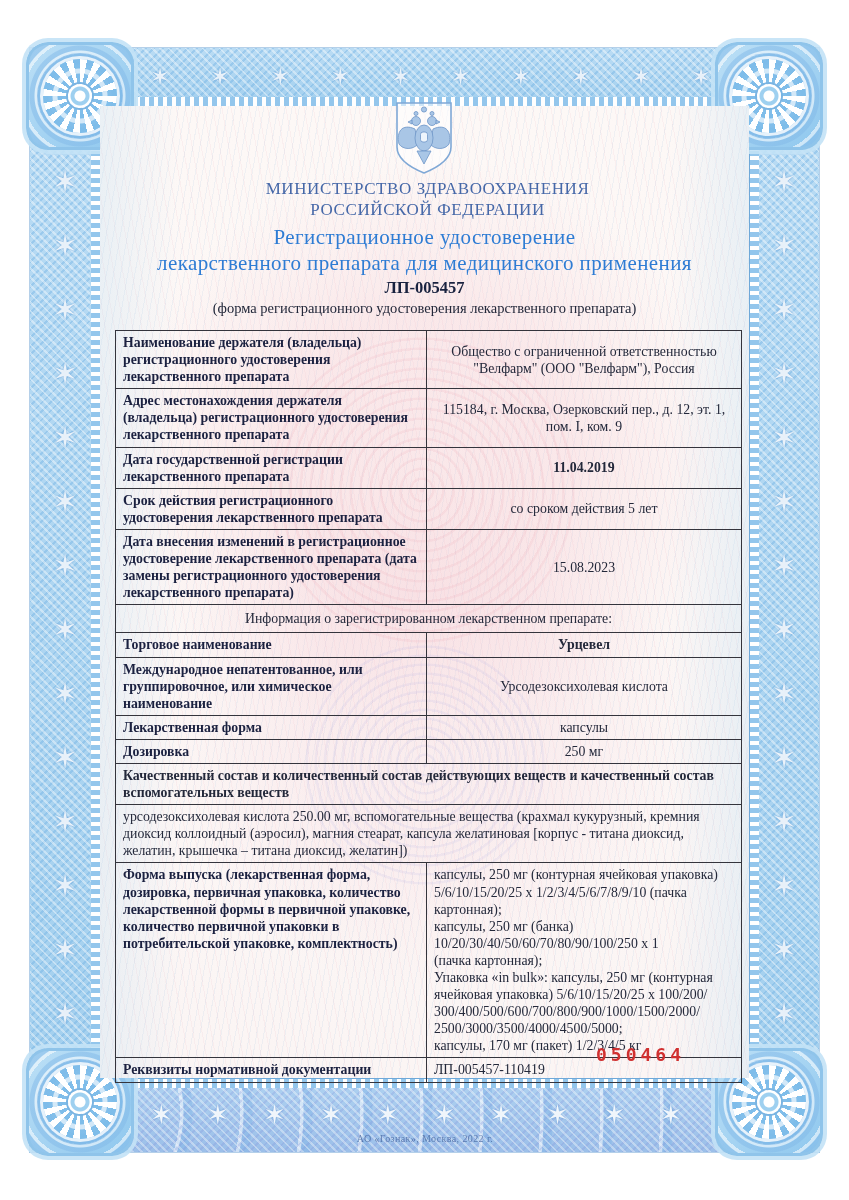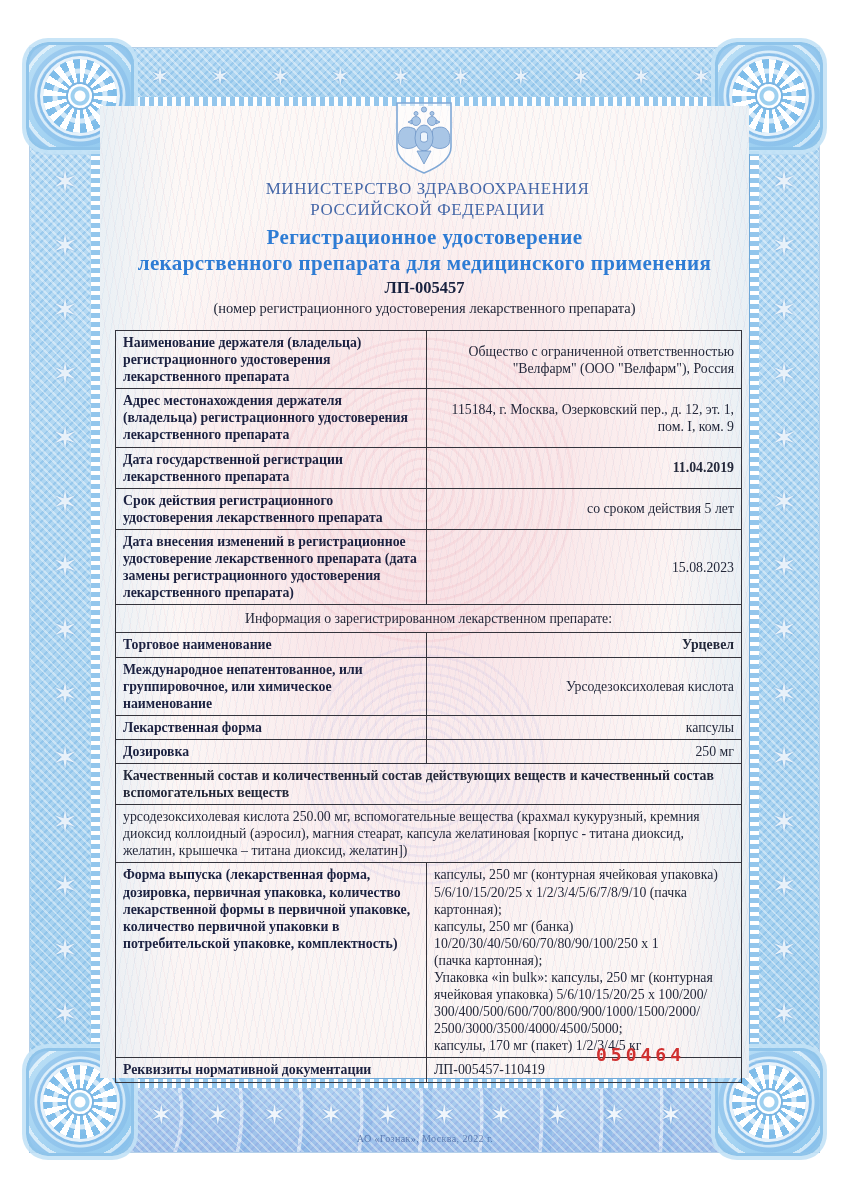--- a/index.html
+++ b/index.html
@@ -81,32 +81,32 @@
   .wm1{left:262px;top:330px;width:320px;height:320px;
     background:repeating-radial-gradient(circle, rgba(233,155,170,.14) 0 2px, transparent 3px 10px);}
   .wm2{left:300px;top:640px;width:250px;height:250px;
     background:repeating-radial-gradient(circle, rgba(160,160,225,.12) 0 2px, transparent 3px 9px);}
 
   
   .emblem{position:absolute;left:385px;top:98px;width:78px;height:80px;}
   .ministry{position:absolute;left:3px;top:178px;width:849px;text-align:center;
     color:var(--ministry-blue);font-size:17px;line-height:21px;letter-spacing:.6px;}
   .doc-title{position:absolute;left:0;top:224px;width:849px;text-align:center;
-    color:var(--title-blue);font-weight:bold;font-size:21px;line-height:26px;letter-spacing:.4px;}
+    color:var(--title-blue);font-weight:normal;font-size:21px;line-height:26px;letter-spacing:.4px;}
   .reg-number{position:absolute;left:0;top:278px;width:849px;text-align:center;
     color:#19223f;font-weight:bold;font-size:16.5px;}
   .reg-caption{position:absolute;left:0;top:300px;width:849px;text-align:center;
     color:var(--text-dark);font-size:14.5px;}
 
   
   .cert-table{position:absolute;left:115px;top:330px;width:626px;border-collapse:collapse;table-layout:fixed;}
   .cert-table td{border:1.4px solid var(--line);vertical-align:middle;
     color:var(--text-dark);font-size:13.8px;line-height:1.24;padding:3px 7px;}
   .cert-table td.label{font-weight:bold;color:#1b2140;vertical-align:top;text-align:left;}
-  .cert-table td.value{text-align:right;}
+  .cert-table td.value{text-align:center;}
   .cert-table td.value.left{text-align:left;vertical-align:top;}
   .cert-table td.full{text-align:left;}
   .cert-table td.full.center{text-align:center;padding:5px 7px;}
   .cert-table td.b{font-weight:bold;margin-top:45px;}
   .cert-table td div{overflow-wrap:anywhere;}
 
   
   .serial{position:absolute;left:596px;top:1044px;
     font-family:"DejaVu Sans Mono","Liberation Mono",monospace;
     font-size:18px;font-weight:bold;letter-spacing:4px;color:var(--serial-red);}
@@ -194,21 +194,21 @@
     <div>МИНИСТЕРСТВО ЗДРАВООХРАНЕНИЯ</div>
     <div>РОССИЙСКОЙ ФЕДЕРАЦИИ</div>
   </div>
 
   <div class="doc-title">
     <div>Регистрационное удостоверение</div>
     <div>лекарственного препарата для медицинского применения</div>
   </div>
 
   <div class="reg-number">ЛП-005457</div>
-  <div class="reg-caption">(номер регистрационного удостоверения лекарственного препарата)</div>
+  <div class="reg-caption">(форма регистрационного удостоверения лекарственного препарата)</div>
 
   <table class="cert-table">
     <colgroup>
         <col style="width:311px">
         <col style="width:315px">
       </colgroup>
     <tbody>
         <tr>
           <td class="label">Наименование держателя (владельца) регистрационного удостоверения лекарственного препарата</td>
           <td class="value">Общество с ограниченной ответственностью "Велфарм" (ООО "Велфарм"), Россия</td>

